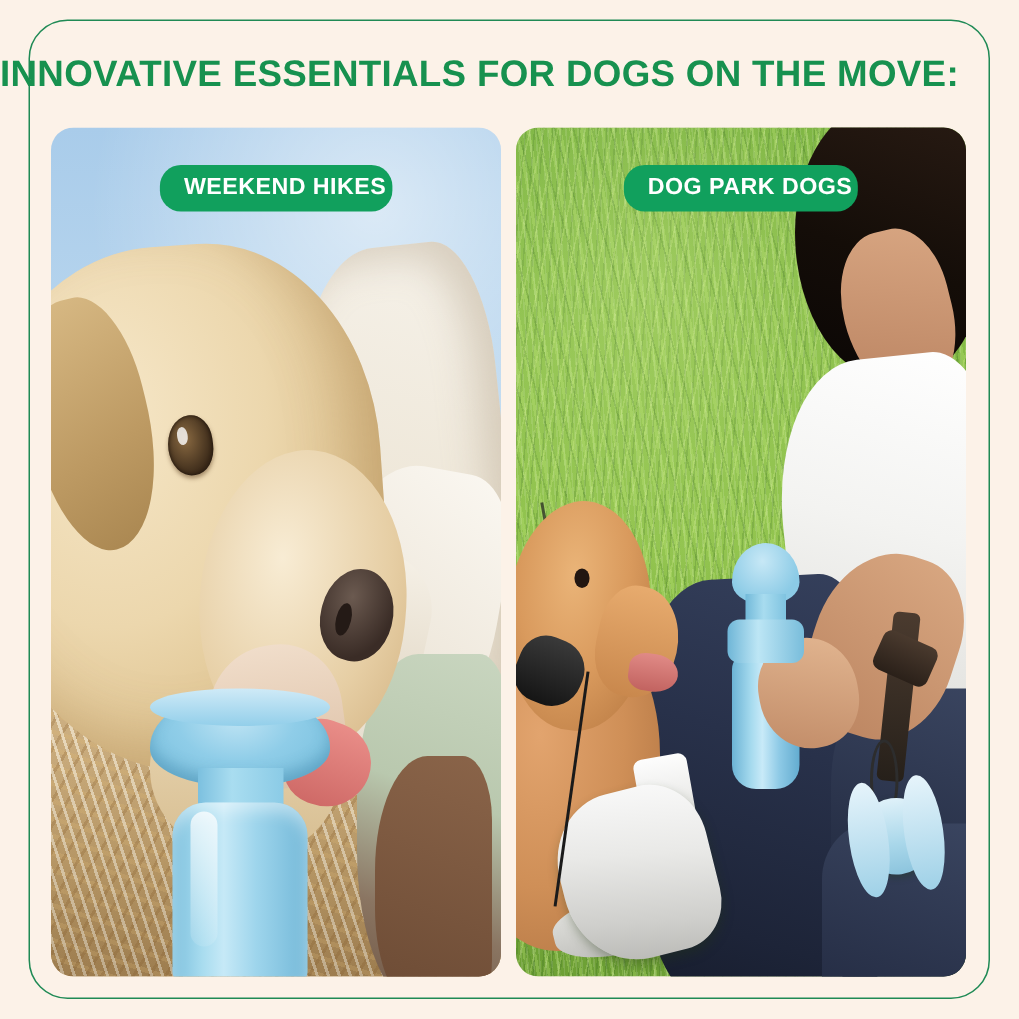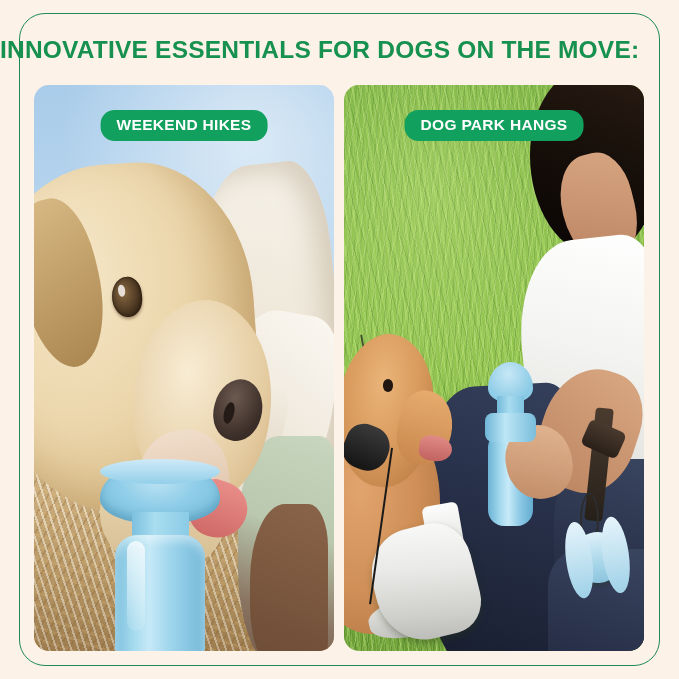--- a/index.html
+++ b/index.html
@@ -48,21 +48,21 @@
   .badge{
     position:absolute;
     top:25px;
     left:50%;
     transform:translateX(-50%);
     background:#11a05d;
     color:#ffffff;
     font-size:15.5px;
     font-weight:bold;
     letter-spacing:0.3px;
-    padding:6px 16px 7px 16px;
+    padding:6px 4px 7px 16px;
     border-radius:14px;
     white-space:nowrap;
     z-index:9;
   }
 
   
   .photo-left{
     position:absolute;inset:0;
     background:
       linear-gradient(180deg,#a9ccea 0%,#bcd8ef 34%,#cfe0ea 46%,#e2d9c6 54%,#d7c3a0 62%,#cbb189 100%);
@@ -476,17 +476,17 @@
         <div class="strap"></div>
         <div class="clip"></div>
         <div class="dispenser"></div>
 
         <div class="rb-top"></div>
         <div class="rb-neck"></div>
         <div class="rb-mid"></div>
         <div class="rb-body"></div>
         <div class="w-hand"></div>
       </div>
-      <div class="badge">DOG PARK HANGS</div>
+      <div class="badge">DOG PARK DOGS</div>
     </div>
 
   </div>
 </div>
 
 </body></html>

